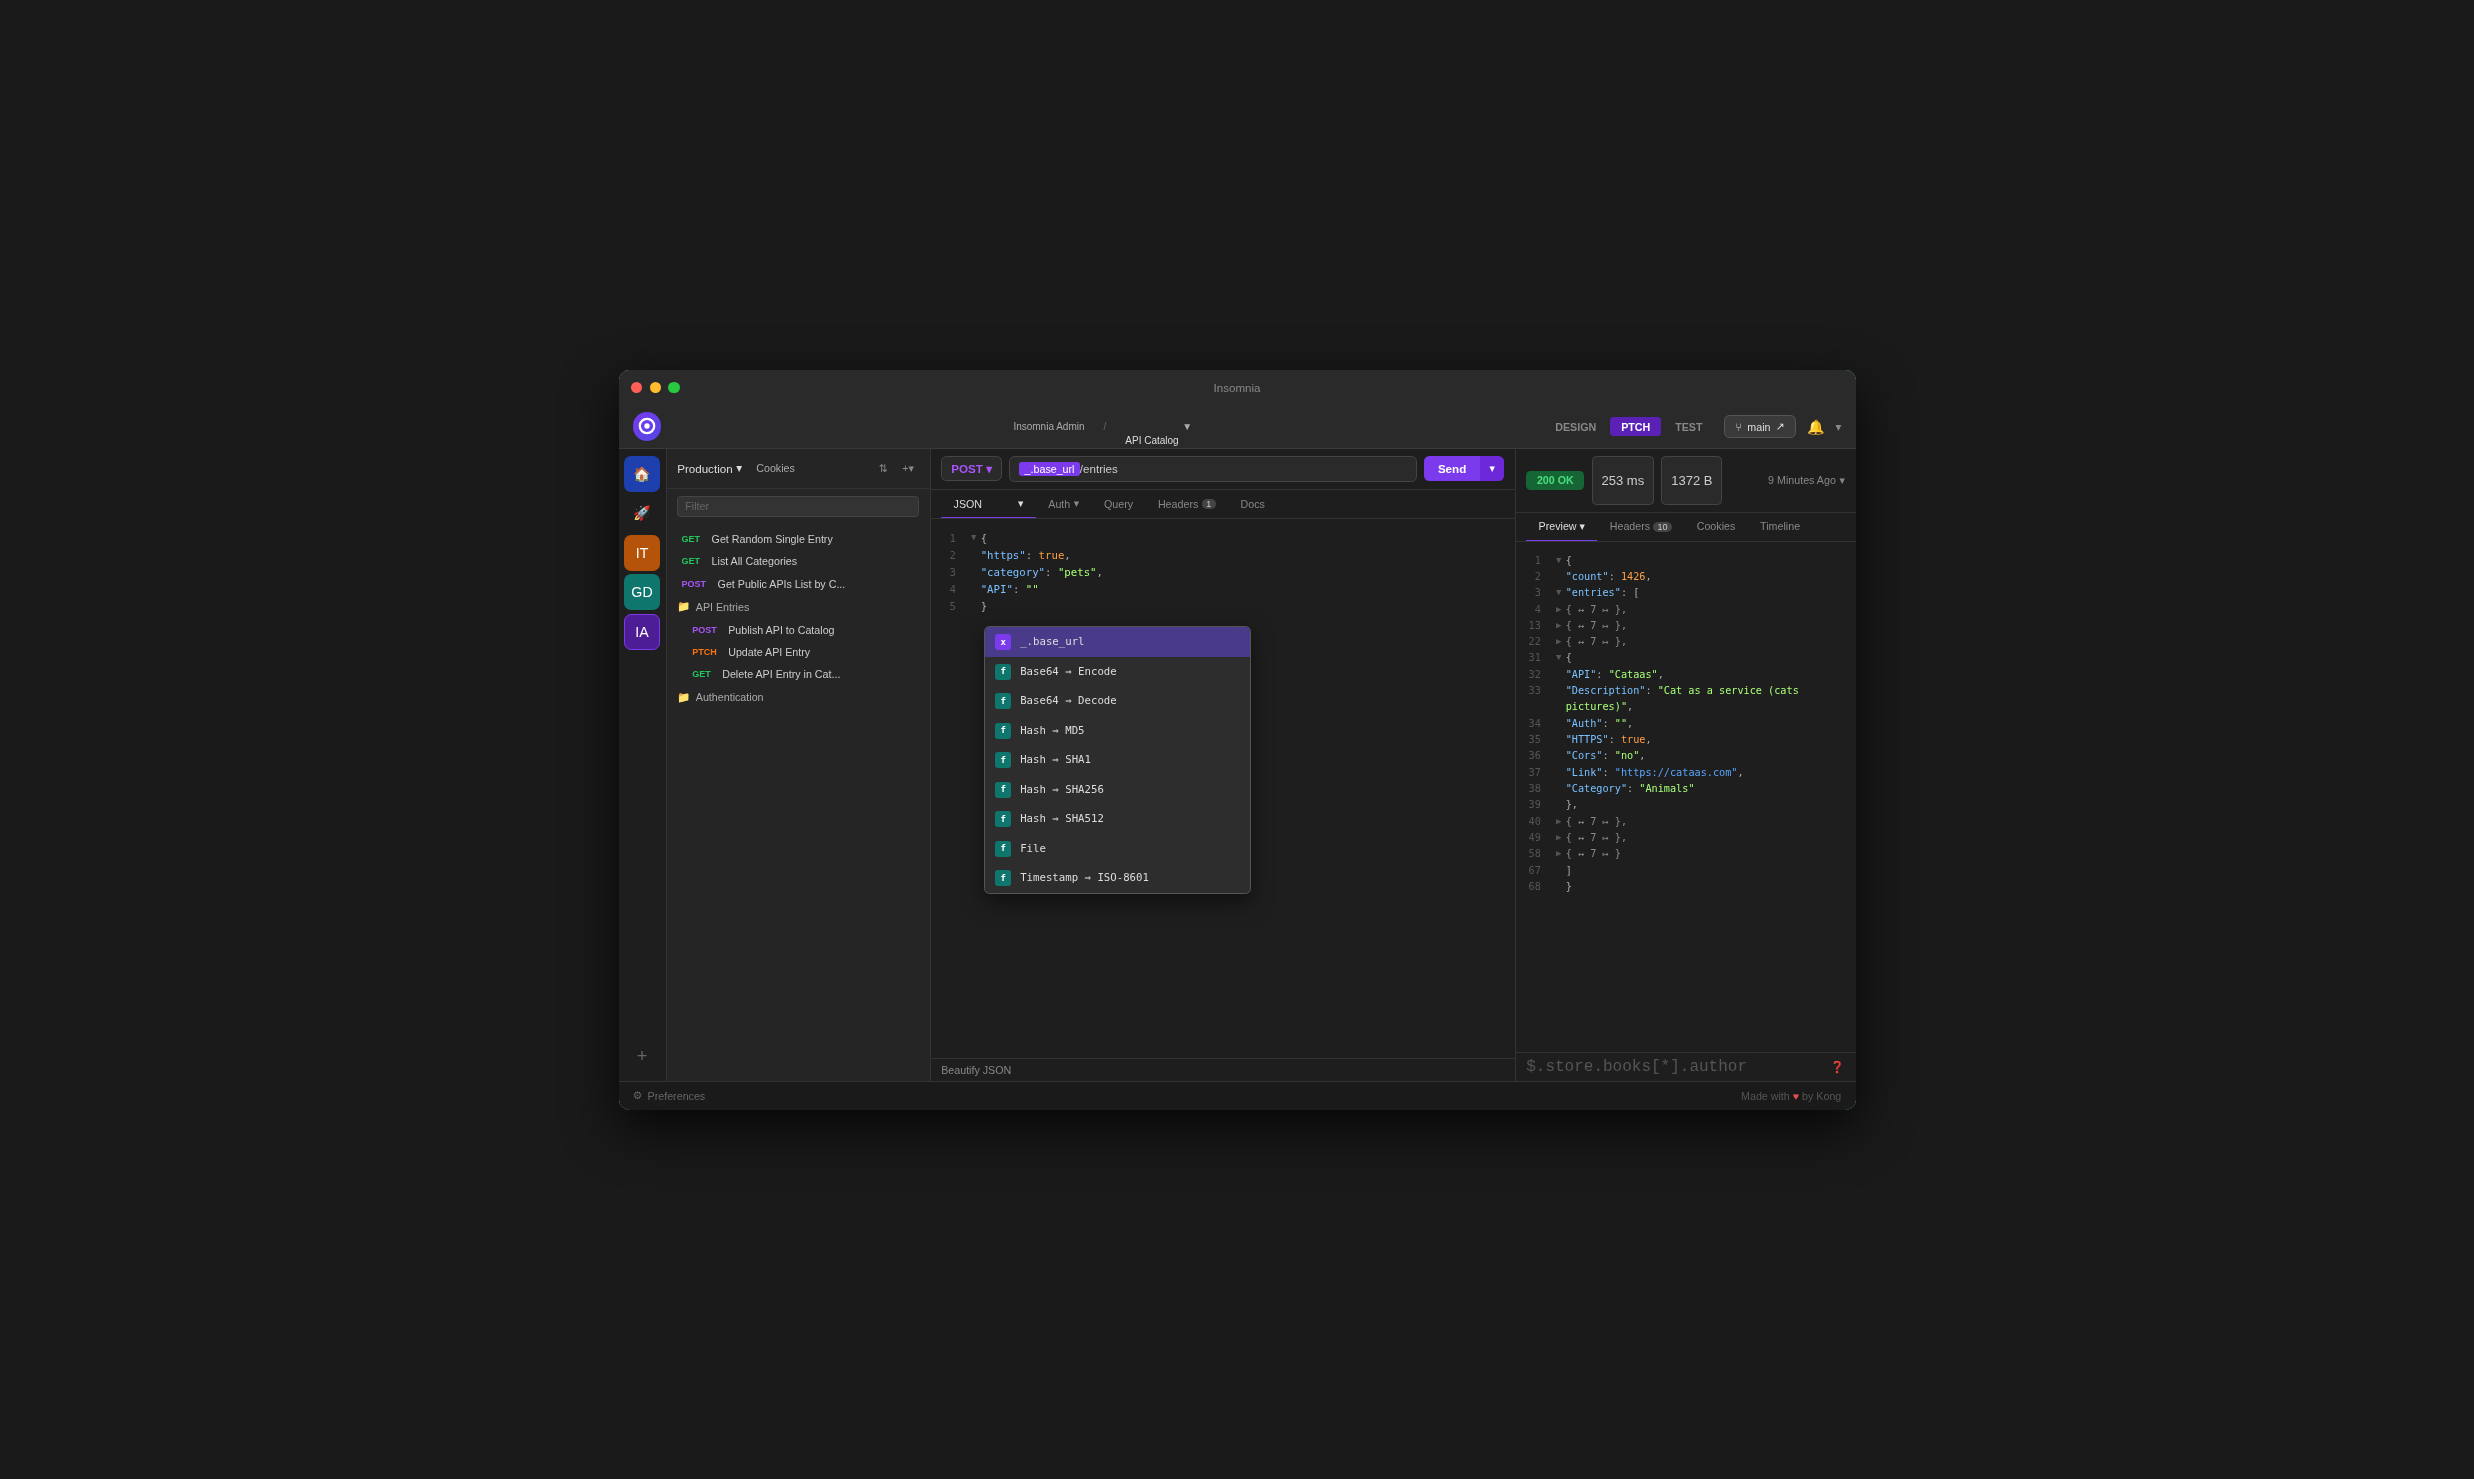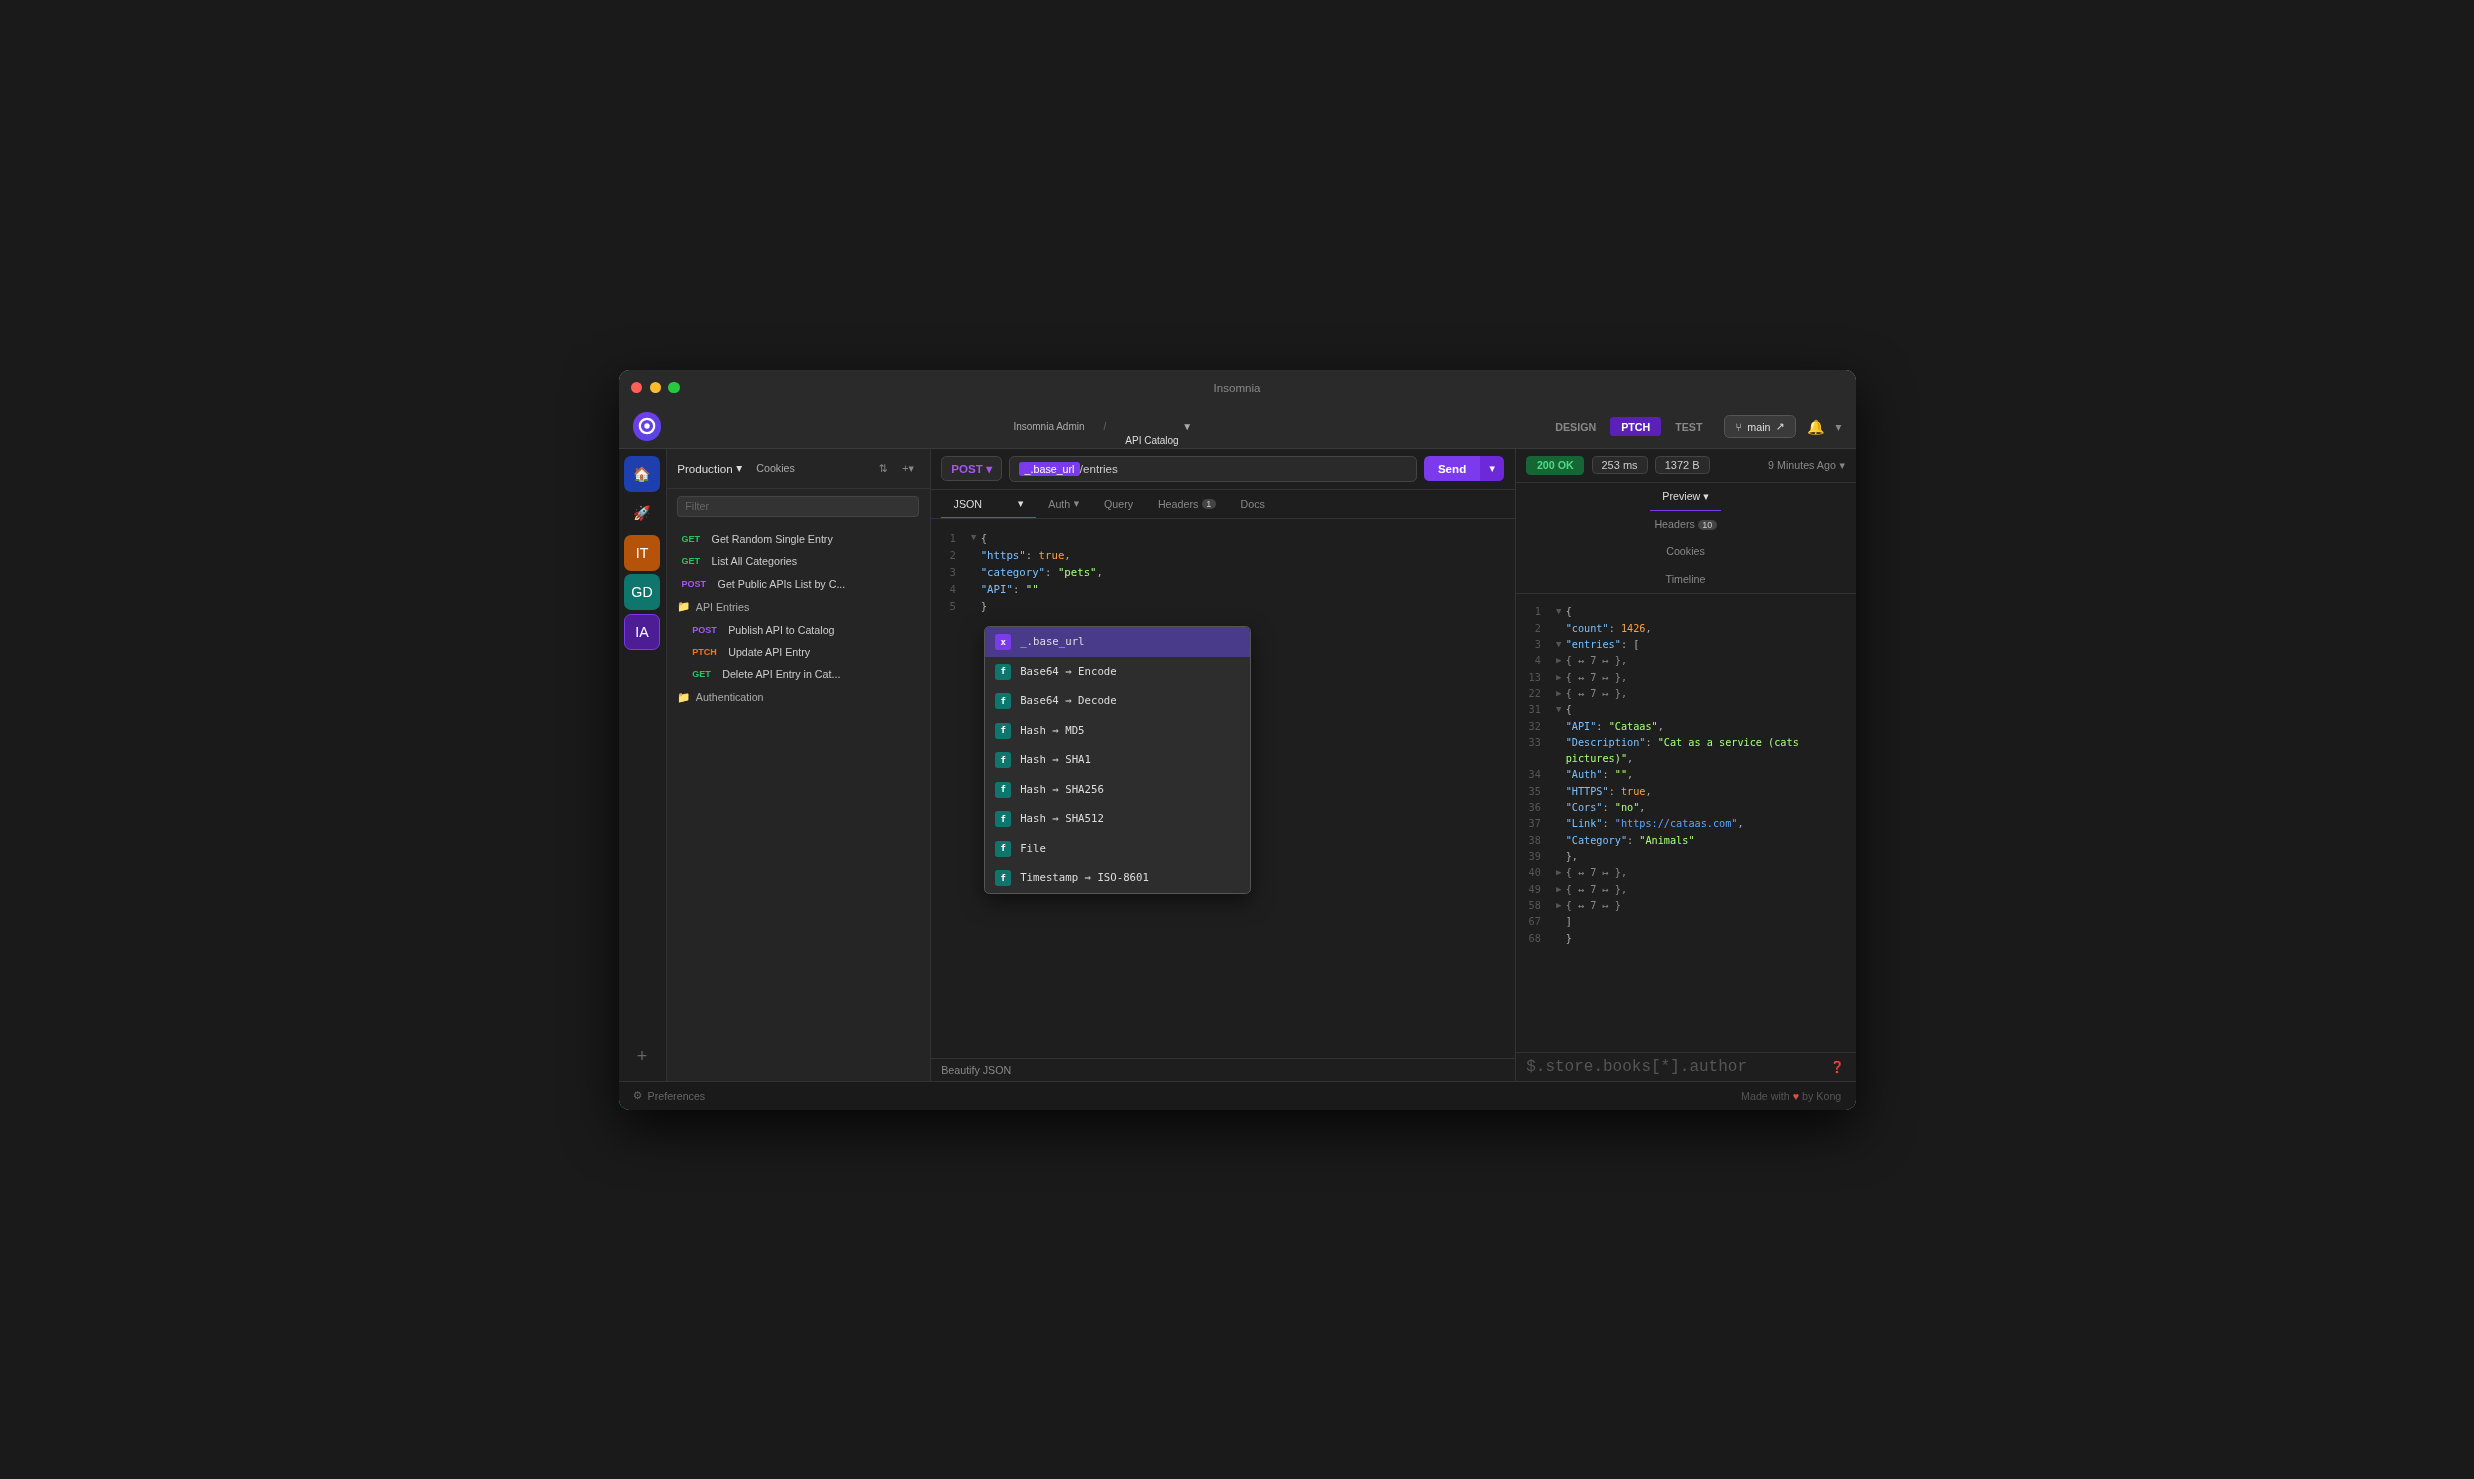--- a/index.html
+++ b/index.html
@@ -492,40 +492,38 @@
       color: #4ade80;
       padding: 3.6px 10.7px;
       border-radius: 4.4px;
       font-size: 10.7px;
       font-weight: 700;
     }
     .stat-chip {
       background: #2a2a2a;
       border: 0.9px solid #444;
       border-radius: 4.4px;
-      padding: 2px 9px;
-      font-size: 11px;
+      padding: 16px 9px;
+      font-size: 13px;
       color: #ccc;
     }
     .time-chip {
       margin-left: auto;
       color: #888;
       font-size: 10.7px;
       display: flex;
       align-items: center;
       gap: 3.6px;
       cursor: pointer;
     }
     .response-tabs {
       display: flex;
-      align-items: center;
       padding: 0 10.7px;
       border-bottom: 0.9px solid #333;
       flex-shrink: 0;
-      flex-direction: column;
     }
     .resp-tab {
       padding: 7.1px 12.4px;
       font-size: 10.7px;
       color: #888;
       cursor: pointer;
       border-bottom: 1.8px solid transparent;
     }
     .resp-tab.active {
       color: #ddd;

